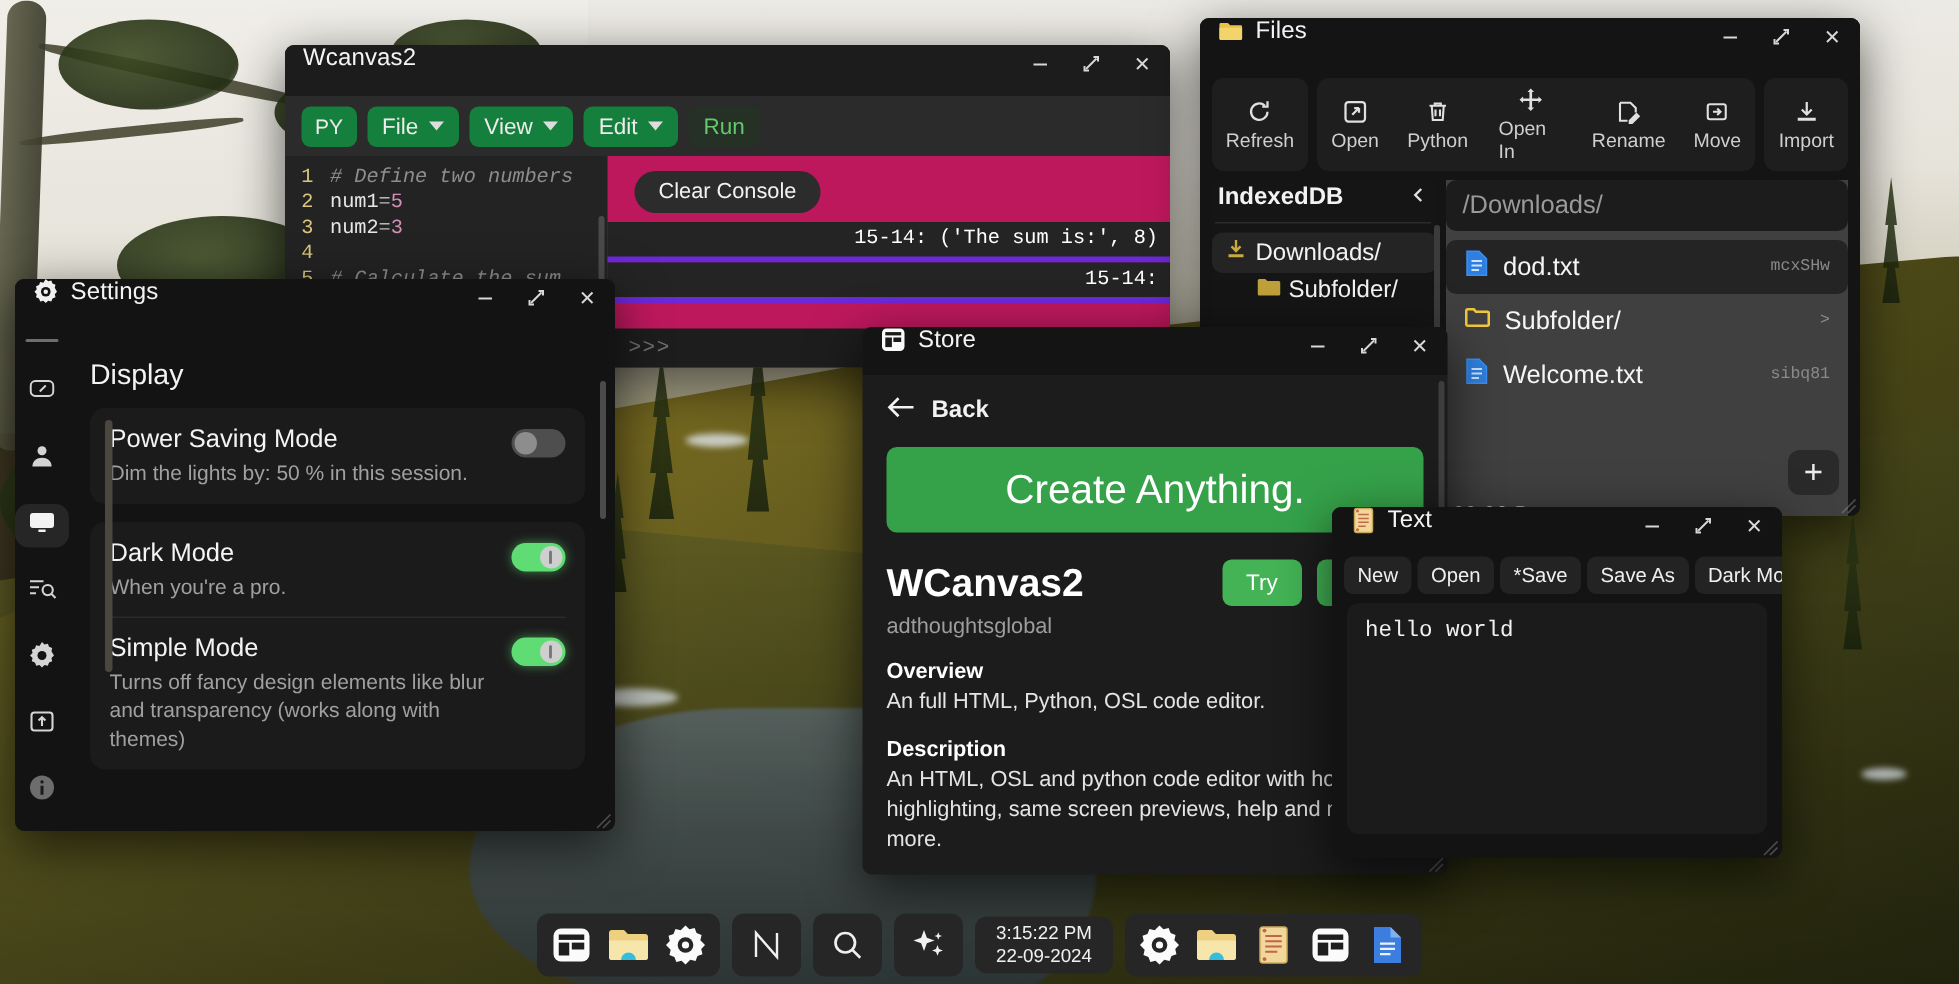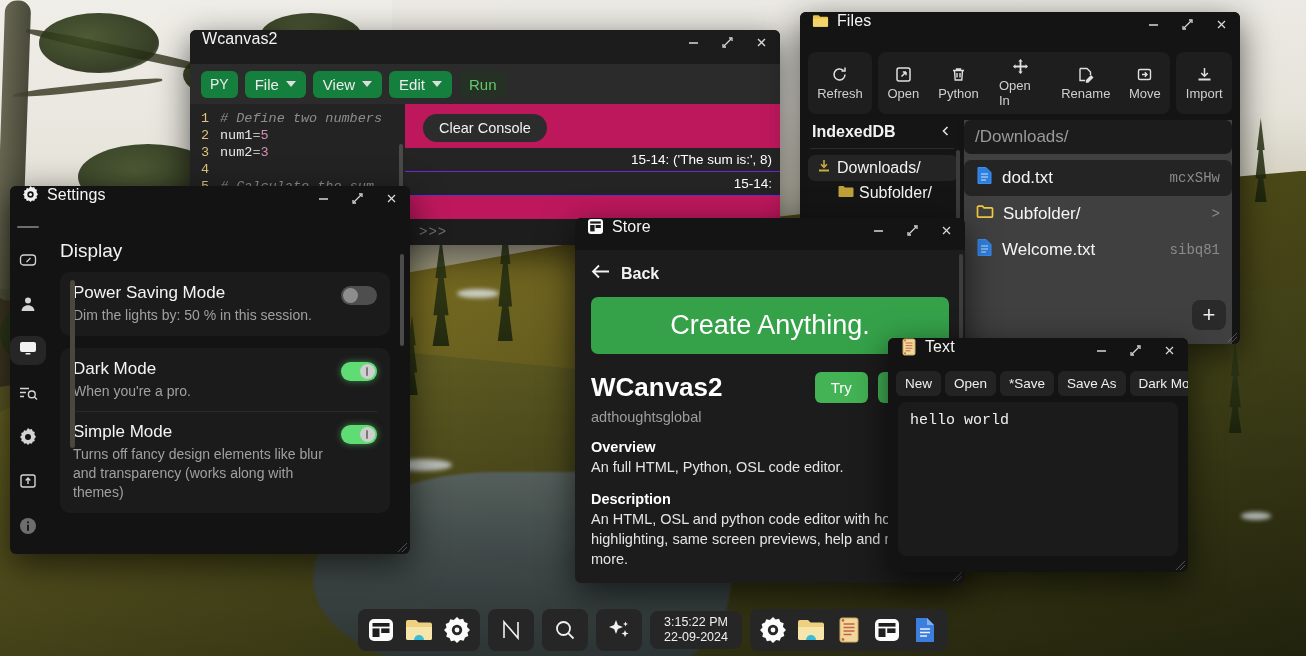--- a/index.html
+++ b/index.html
@@ -98,22 +98,22 @@
   .ctok-var { color:#e6e6e6; }
   .ctok-op  { color:#b9b9b9; }
   .ctok-num { color:#d38fb8; }
   .wc-scroll { position:absolute; right:2px; top:4px; width:4px; height:92px; background:#4a4a4a; border-radius:3px; }
   .wc-console { flex:1 1 auto; background:#be185d; position:relative;text-align:right; }
   .clear-console {
     position:absolute; left:18px; top:10px; background:#2c2c2c; color:#f2f2f2;
     border-radius:16px; padding:6px 16px; font-size:14.5px; cursor:default;
   }
   .con-rows { position:absolute; left:0; right:0; top:44px; }
-  .con-row { background:#242424; color:#fff; font-family:Liberation Sans, sans-serif;
-    font-size:13.5px; padding:4px 8px; border-bottom:1px solid #6d28d9; }
+  .con-row { background:#242424; color:#fff; font-family:Liberation Mono, monospace;
+    font-size:13.5px; padding:4px 8px; border-bottom:4px solid #6d28d9; }
   .con-prompt {
     position:absolute; left:0; right:0; bottom:0; height:26px; background:#1d1d1d;
     display:flex; align-items:center; padding-left:14px;
     font-family:"Liberation Mono", monospace; font-size:14px; color:#6f6f6f; letter-spacing:1px;
   }
   .resize-grip { position:absolute; right:2px; bottom:1px; width:11px; height:11px; opacity:.45; }
 
   
   #win-files { left:800px; top:12px; width:440px; height:332px; background:#141414; }
   #win-files .titlebar { background:#141414; height:40px; }
@@ -140,21 +140,21 @@
   .path-bar {
     background:#1c1c1c; border-radius:7px; padding:7px 11px; color:#9a9a9a;
     font-size:17px; margin-bottom:6px;
   }
   .file-row {
     display:flex; align-items:center; gap:9px; padding:6px 12px; border-radius:7px;
     font-size:17px; color:#f5f5f5; cursor:default; margin-bottom:2px;
   }
   .file-row.sel { background:#242424; }
   .file-row .fr-name { flex:1 1 auto; white-space:nowrap; overflow:hidden; }
-  .file-row .fr-meta { font-family:"Liberation Mono", monospace; font-size:14px; color:#8a8a8a; }
+  .file-row .fr-meta { font-family:"Liberation Mono", monospace; font-size:11px; color:#8a8a8a; }
   .files-footer {
     position:absolute; left:0; right:0; bottom:0; padding:6px 4px; color:#ececec; font-size:15px;
   }
   .fab {
     position:absolute; right:6px; bottom:28px; width:34px; height:30px; background:#2a2a2a;
     border-radius:8px; display:flex; align-items:center; justify-content:center;
     color:#ececec; font-size:22px; cursor:default;
   }
 
   

